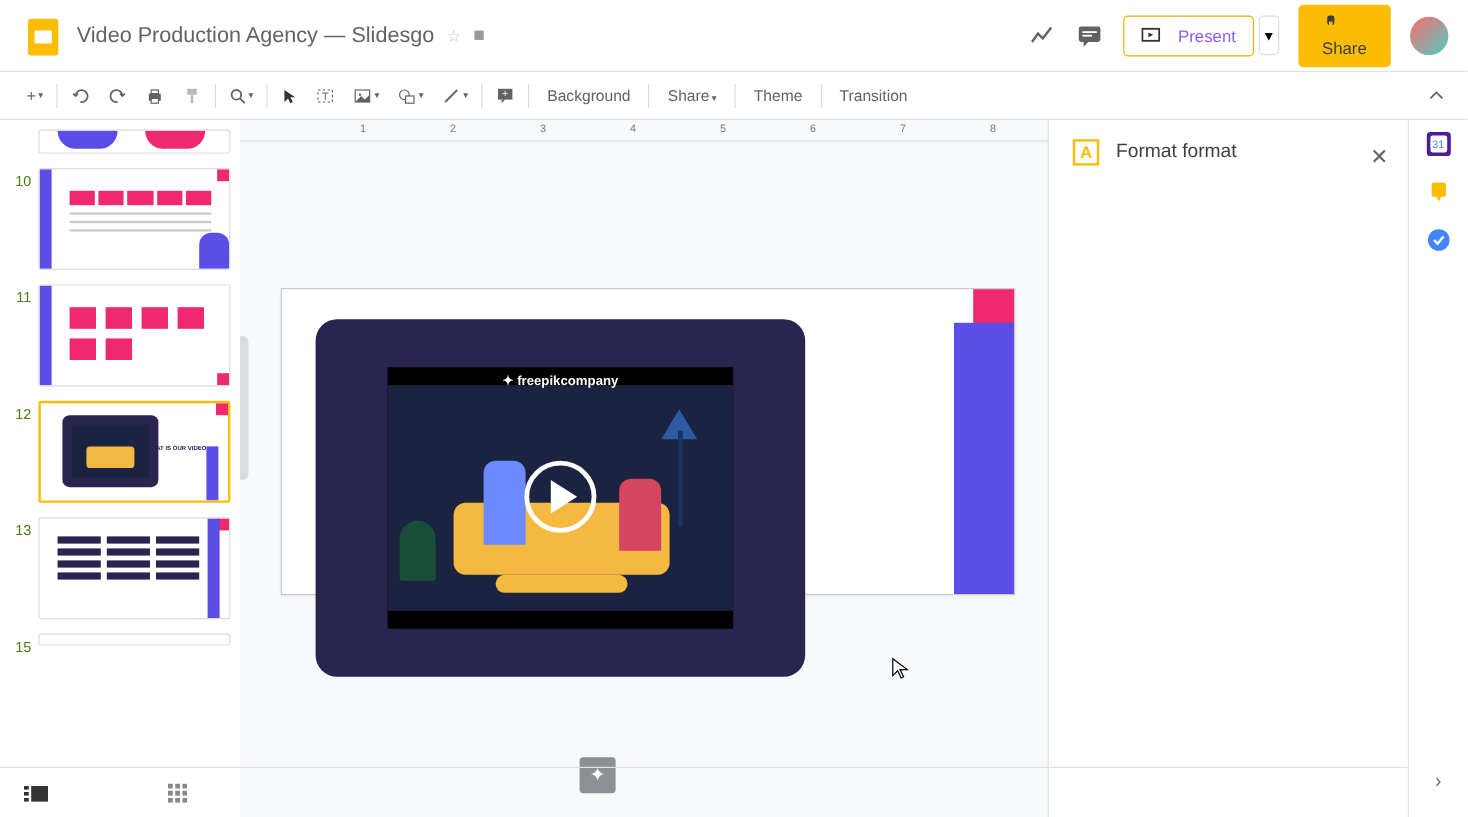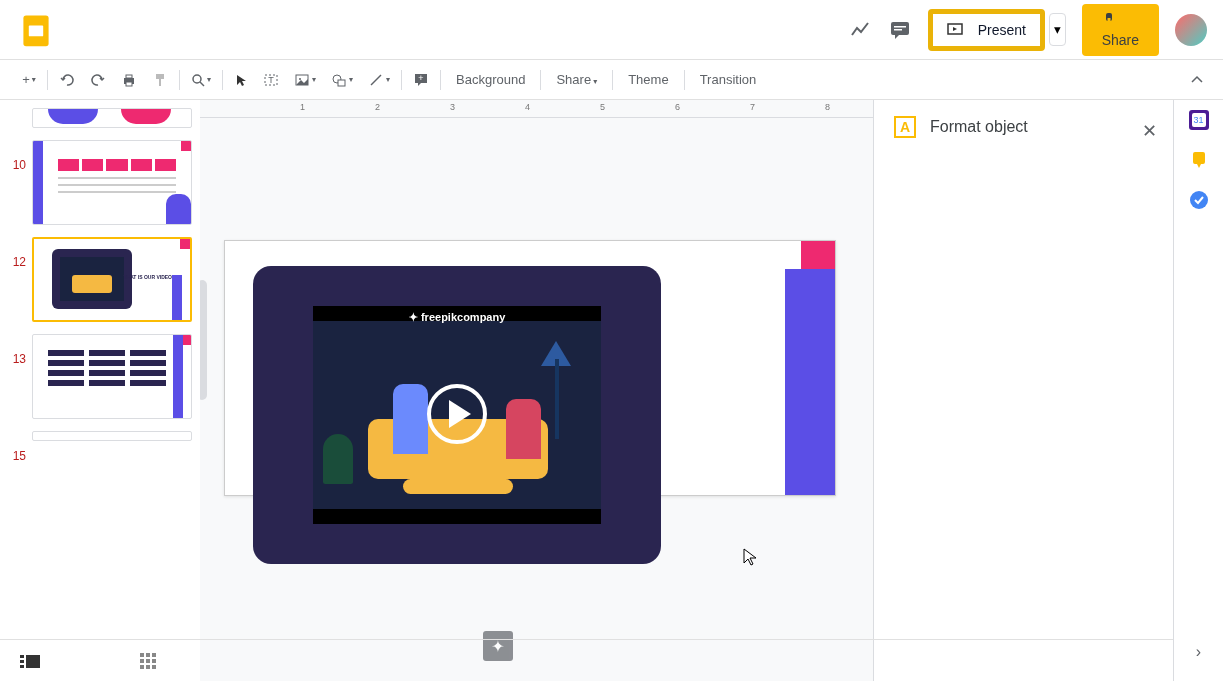--- a/index.html
+++ b/index.html
@@ -11,53 +11,53 @@
 .logo svg { width: 36px; height: 36px; }
 .title-area { flex: 1; margin-left: 8px; }
 .doc-title { font-size: 18px; color: #5f6368; display: flex; align-items: center; gap: 10px; }
 .star-icon { color: #ccc; font-size: 14px; }
 .folder-icon { color: #999; font-size: 16px; }
 .menu-bar { display: flex; gap: 4px; margin-top: 3px; font-size: 14px; color: #333; align-items: center; }
 .menu-item { padding: 2px 6px; cursor: pointer; }
 .drive-status { text-decoration: underline; color: #5f6368; margin-left: 10px; font-size: 14px; }
 .header-right { display: flex; align-items: center; gap: 16px; }
 .header-icon { color: #5f6368; cursor: pointer; width: 24px; height: 24px; display: flex; align-items: center; justify-content: center; }
-.present-btn { display: flex; align-items: center; gap: 15px; background: #fff; border: 5px solid #eab308; border-radius: 4px; padding: 8px 14px; font-size: 14px; cursor: pointer; color: #0f172a; }
+.present-btn { display: flex; align-items: center; gap: 15px; background: #fff; border: 1px solid #eab308; border-radius: 4px; padding: 8px 14px; font-size: 14px; cursor: pointer; color: #8b5cf6; }
 .present-dropdown { border: 1px solid #dadce0; border-radius: 4px; padding: 8px 4px; cursor: pointer; background: #fff; margin-left: -12px; }
 .share-btn { background: #fbbc04; color: #3c4043; border: none; border-radius: 4px; padding: 8px 20px; font-size: 14px; font-weight: 500; cursor: pointer; display: flex; gap: 6px; flex-direction: column; }
 .avatar { width: 32px; height: 32px; border-radius: 50%; background: linear-gradient(135deg, #ff6b6b, #4ecdc4); }
 
 
 .toolbar { height: 40px; border-bottom: 1px solid #e0e0e0; display: flex; align-items: center; padding: 0 16px; gap: 3px; font-size: 13px; color: #5f6368; }
 .tool-btn { padding: 5px 6px; cursor: pointer; color: #5f6368; display: flex; align-items: center; justify-content: center; min-width: 26px; height: 26px; border-radius: 2px; }
 .tool-sep { width: 1px; height: 20px; background: #dadce0; margin: 0 2px; }
 .tool-text { padding: 5px 10px; cursor: pointer; }
 .dropdown-caret { font-size: 8px; margin-left: 2px; }
 .toolbar-collapse { margin-left: auto; cursor: pointer; color: #5f6368; }
 
 
 .main { display: flex; height: calc(100% - 100px); }
 .filmstrip { width: 200px; border-right: 0px; overflow-y: auto; padding: 8px; position: relative; }
 .thumb-wrap { display: flex; align-items: flex-start; margin-bottom: 12px; gap: 6px; }
-.thumb-num { font-size: 12px; color: #b91c1c; width: 18px; text-align: right; margin-top: 18px; }
+.thumb-num { font-size: 12px; color: #4d7c0f; width: 18px; text-align: right; margin-top: 4px; }
 .thumb { flex: 1; height: 85px; border: 1px solid #dadce0; border-radius: 2px; background: #fff; cursor: pointer; position: relative; overflow: hidden; }
 .thumb.active { border: 2px solid #fbbc04; }
 .thumb-content { width: 100%; height: 100%; position: relative; }
 
 
 .thumb-purple-left { position: absolute; left: 0; top: 0; bottom: 0; width: 10px; background: #5b4ee6; }
 .thumb-pink-top { position: absolute; right: 0; top: 0; width: 10px; height: 10px; background: #ee2970; }
 .thumb-pink-bot { position: absolute; right: 0; bottom: 0; width: 10px; height: 10px; background: #ee2970; }
 
 
 .editor-area { flex: 1; background: #f8f9fa; position: relative; overflow: hidden; }
 .ruler-h { height: 18px; background: #f8f9fa; border-bottom: 1px solid #dadce0; position: relative; font-size: 9px; color: #777; }
 .ruler-tick { position: absolute; top: 2px; }
 .vr-scroll { position: absolute; left: -3px; top: 180px; width: 10px; height: 120px; background: #dadce0; border-radius: 5px; }
-.editor-canvas { position: absolute; left: 234px; top: 222px; width: 612px; height: 256px; background: #fff; border: 1px solid #ccc; box-shadow: 0 1px 3px rgba(0,0,0,0.1); }
+.editor-canvas { position: absolute; left: 244px; top: 222px; width: 612px; height: 256px; background: #fff; border: 1px solid #ccc; box-shadow: 0 1px 3px rgba(0,0,0,0.1); }
 .canvas-offset { position: relative; left: -210px; top: -100px; }
 
 
 .slide-pink { position: absolute; right: 0; top: 0; width: 34px; height: 34px; background: #ee2970; }
 .slide-purple-bar { position: absolute; right: 0; bottom: 0; width: 50px; height: 226px; background: #5b4ee6; }
 .slide-video-box { position: absolute; left: 28px; top: 25px; width: 408px; height: 298px; background: #2a2550; border-radius: 18px; }
 .slide-video-inner { position: absolute; left: 60px; top: 40px; width: 288px; height: 218px; background: #000; }
 .slide-video-content { position: absolute; left: 60px; top: 55px; width: 288px; height: 188px; background: #1a2340; display: flex; align-items: center; justify-content: center; }
 .play-btn { width: 60px; height: 60px; border: 4px solid #fff; border-radius: 50%; display: flex; align-items: center; justify-content: center; position: absolute; left: 174px; top: 118px; z-index: 5; }
 .play-tri { width: 0; height: 0; border-top: 14px solid transparent; border-bottom: 14px solid transparent; border-left: 22px solid #fff; margin-left: 6px; }
@@ -123,20 +123,25 @@
 <body>
 
 <div class="header">
   <div class="logo">
     <svg viewBox="0 0 40 40">
         <rect x="6" y="4" width="28" height="34" rx="3" fill="#fbbc04"></rect>
         <rect x="12" y="15" width="16" height="12" rx="1" fill="#fff"></rect>
       </svg>
   </div>
   <div class="title-area">
+    <div class="doc-title">
+      <span>Video Production Agency — Slidesgo</span>
+      <span class="star-icon">☆</span>
+      <span class="folder-icon">■</span>
+    </div>
   </div>
   <div class="header-right">
     <div class="header-icon">
         <svg width="20" height="20" viewBox="0 0 20 20">
           <path d="M2 15 L7 8 L11 12 L18 3" stroke="#5f6368" stroke-width="2" fill="none"></path>
         </svg>
       </div>
     <div class="header-icon">
         <svg width="22" height="22" viewBox="0 0 22 22">
           <rect x="2" y="3" width="18" height="13" rx="2" fill="#5f6368"></rect>
@@ -280,20 +285,37 @@
               <div class="box"></div>
               <div class="box"></div>
               <div class="box"></div>
             </div>
           <div class="lines">
               <div class="line"></div>
               <div class="line"></div>
               <div class="line"></div>
             </div>
           <div class="figure"></div>
+        </div>
+      </div>
+    </div>
+    <div class="thumb-wrap">
+      <div class="thumb-num">11</div>
+      <div class="thumb thumb-11">
+        <div class="thumb-content">
+          <div class="thumb-purple-left"></div>
+            <div class="thumb-pink-bot"></div>
+          <div class="boxes">
+              <div class="box"></div>
+              <div class="box"></div>
+              <div class="box"></div>
+              <div class="box"></div>
+              <div class="box"></div>
+              <div class="box"></div>
+            </div>
         </div>
       </div>
     </div>
     <div class="thumb-wrap">
       <div class="thumb-num">12</div>
       <div class="thumb thumb-12 active">
         <div class="thumb-content">
           <div class="thumb-pink-top"></div>
             <div class="bar"></div>
           <div class="vid">
@@ -380,21 +402,21 @@
     <div class="speaker-notes-btn">✦</div>
   </div>
 
   <div class="format-panel">
     <div class="format-header">
       <div class="format-icon-box">
         <svg width="22" height="22" viewBox="0 0 22 22" style="position:absolute;left:-2px;top:-2px">
             <text x="11" y="16" font-size="14" text-anchor="middle" fill="#fbbc04" font-weight="bold">A</text>
           </svg>
       </div>
-      <span>Format object</span>
+      <span>Format format</span>
     </div>
     <div class="format-close">✕</div>
   </div>
 
   <div class="right-sidebar">
     <div class="side-icon" style="background:#4c1d95;position:relative">
         <div style="position:absolute;inset:3px;background:#fff;border-radius:2px;font-size:9px;text-align:center;line-height:14px;color:#4285f4">31</div>
       </div>
     <div class="side-icon">
         <svg viewBox="0 0 20 20">

